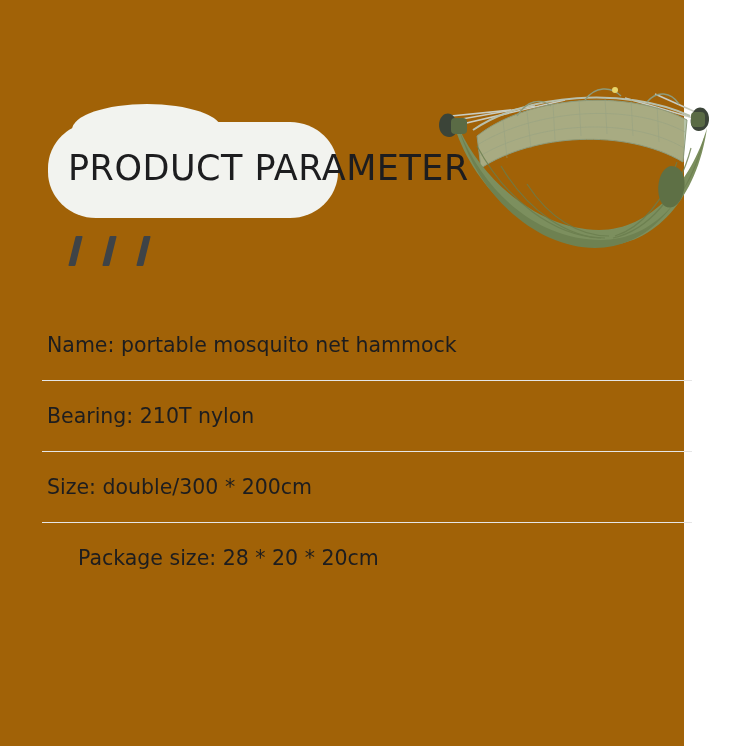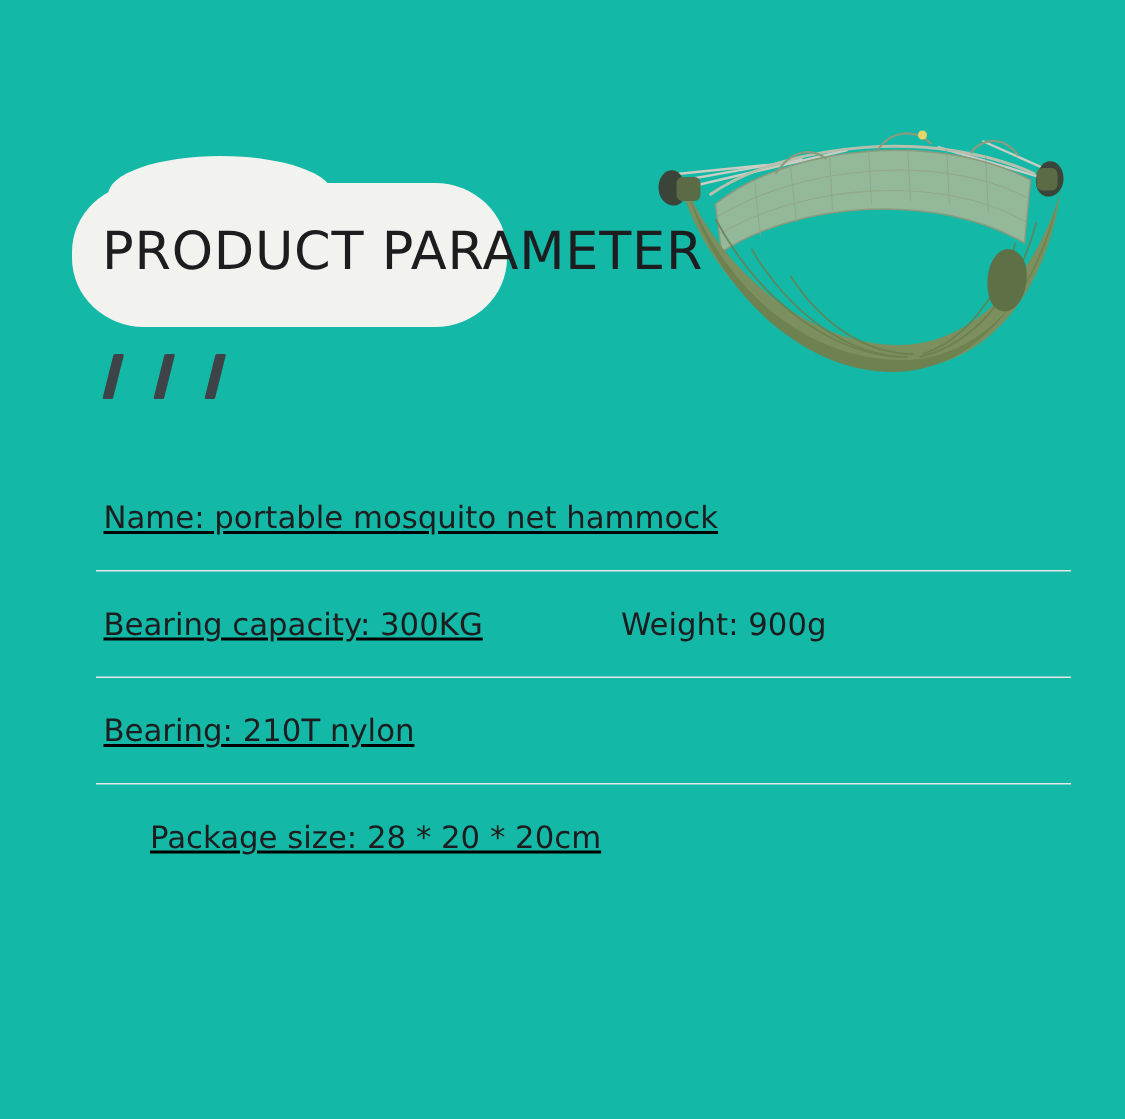--- a/index.html
+++ b/index.html
@@ -8,23 +8,23 @@
   }
   body {
     width: 750px;
     height: 746px;
     background: #ffffff;
     font-family: "DejaVu Sans", sans-serif;
     overflow: hidden;
   }
   .page {
     position: relative;
-    width: 750px;
+    width: 684px;
     height: 746px;
-    background: #14b8a6;
+    background: #a16207;
   }
 
   
   .title-blob {
     position: absolute;
     left: 48px;
     top: 122px;
     width: 290px;
     height: 96px;
     background: #f2f3ef;
@@ -81,24 +81,23 @@
     left: 415px;
     top: 70px;
     width: 310px;
     height: 200px;
   }
   .product-image svg { display: block; }
 
   
   .spec-list {
     position: absolute;
-    left: 64px;
+    left: 42px;
     top: 310px;
     width: 650px;
-    text-decoration: underline;
   }
   .spec-row {
     position: relative;
     height: 70px;
     border-bottom: 1px solid #e6e6e6;
     display: flex;
     align-items: center;
   }
   .spec-row:last-child {
     border-bottom: none;
@@ -192,28 +191,27 @@
       <rect x="276" y="42" width="14" height="15" rx="4" fill="#5a6b45"></rect>
     </svg>
   </div>
 
   <div class="spec-list">
 
     <div class="spec-row">
       <span class="spec-text indent-a">Name: portable mosquito net hammock</span>
     </div>
 
-    <div class="spec-row">
-      <span class="spec-text indent-a">Bearing capacity: 300KG</span>
-      <span class="spec-second">Weight: 900g</span>
-    </div>
 
     <div class="spec-row">
       <span class="spec-text indent-a">Bearing: 210T nylon</span>
     </div>
 
+    <div class="spec-row">
+      <span class="spec-text indent-a">Size: double/300 * 200cm</span>
+    </div>
 
     <div class="spec-row">
       <span class="spec-text indent-b">Package size: 28 * 20 * 20cm</span>
     </div>
 
   </div>
 </div>
 
 </body></html>

